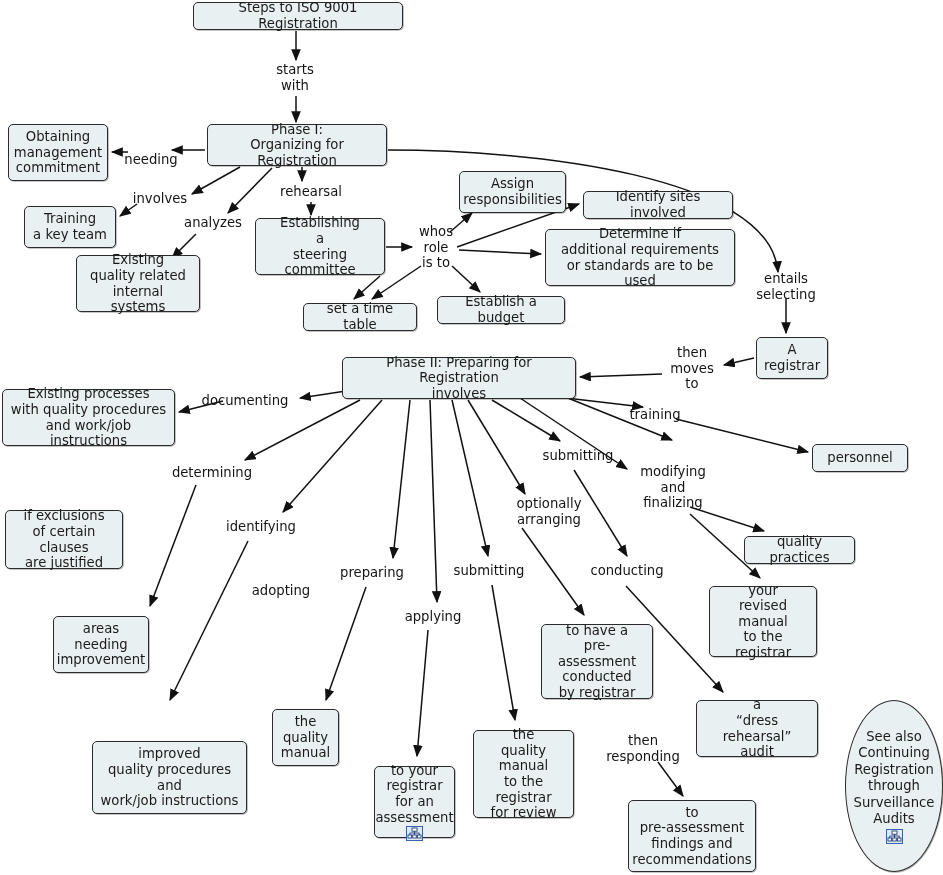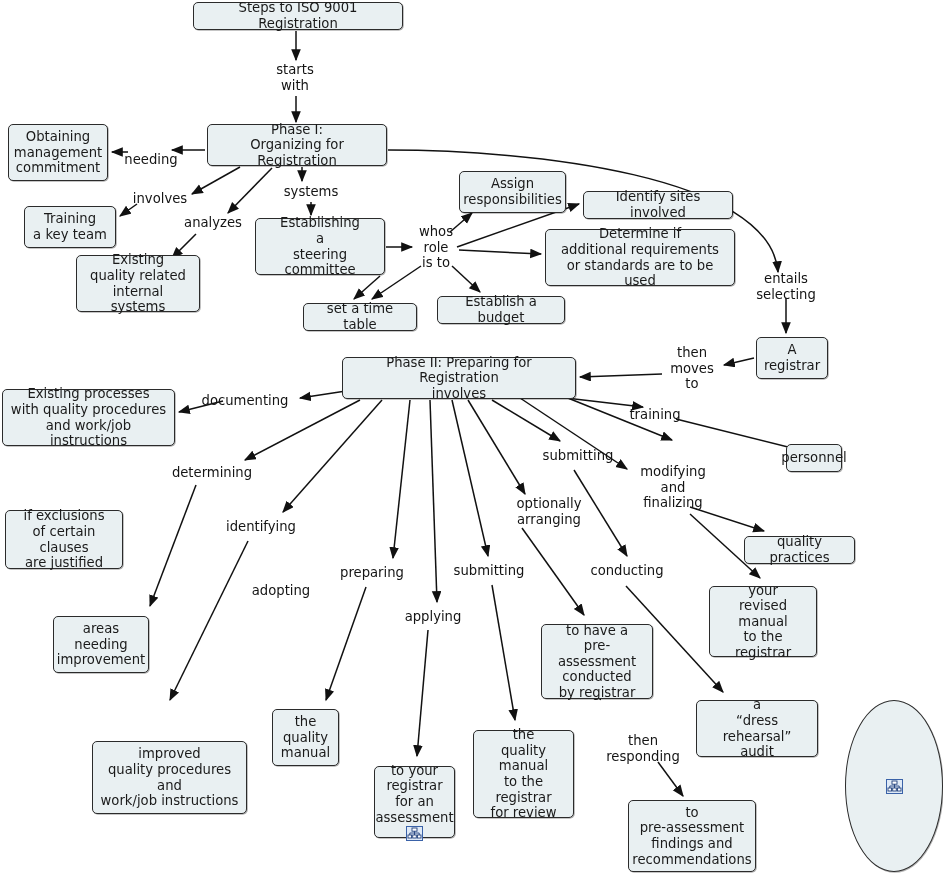--- a/index.html
+++ b/index.html
@@ -182,21 +182,21 @@
 or standards are to be used</span></div>
       <div class="node" style="left: 303px; top: 303px; width: 114px; height: 28px;"><span class="node-text">set a time table</span></div>
       <div class="node" style="left: 437px; top: 296px; width: 128px; height: 28px;"><span class="node-text">Establish a budget</span></div>
       <div class="node" style="left: 756px; top: 337px; width: 72px; height: 42px;"><span class="node-text">A
 registrar</span></div>
       <div class="node" style="left: 342px; top: 357px; width: 234px; height: 42px; text-align: center;"><span class="node-text">Phase II: Preparing for Registration
 involves</span></div>
       <div class="node" style="left: 2px; top: 389px; width: 173px; height: 57px;"><span class="node-text">Existing processes
 with quality procedures
 and work/job instructions</span></div>
-      <div class="node" style="left: 786px; top: 444px; width: 56px; height: 28px; text-align: right;"><span class="node-text">personnel</span></div>
+      <div class="node" style="left: 812px; top: 444px; width: 96px; height: 28px; text-align: right;"><span class="node-text">personnel</span></div>
       <div class="node" style="left: 5px; top: 510px; width: 118px; height: 59px;"><span class="node-text">if exclusions
 of certain clauses
 are justified</span></div>
       <div class="node" style="left: 744px; top: 536px; width: 111px; height: 28px;"><span class="node-text">quality practices</span></div>
       <div class="node" style="left: 53px; top: 616px; width: 96px; height: 57px;"><span class="node-text">areas
 needing
 improvement</span></div>
       <div class="node" style="left: 709px; top: 586px; width: 108px; height: 71px;"><span class="node-text">your
 revised manual
 to the
@@ -227,36 +227,41 @@
             <rect x="6" y="2" width="5" height="3.2" fill="#ffffff" stroke="#1f3f7a" stroke-width="0.9"></rect>
             <path d="M8.5,5.2 L8.5,7 M3.8,7 L13.2,7 M3.8,7 L3.8,9 M8.5,7 L8.5,9 M13.2,7 L13.2,9" stroke="#1f3f7a" stroke-width="0.9" fill="none"></path>
             <rect x="2" y="9" width="3.6" height="3" fill="#ffffff" stroke="#1f3f7a" stroke-width="0.9"></rect>
             <rect x="6.7" y="9" width="3.6" height="3" fill="#ffffff" stroke="#1f3f7a" stroke-width="0.9"></rect>
             <rect x="11.4" y="9" width="3.6" height="3" fill="#ffffff" stroke="#1f3f7a" stroke-width="0.9"></rect>
           </svg></span></div>
       <div class="node" style="left: 628px; top: 800px; width: 128px; height: 72px;"><span class="node-text">to
 pre-assessment
 findings and
 recommendations</span></div>
-      <div class="node ellipse" style="left: 845px; top: 700px; width: 98px; height: 172px;"><span class="map-badge"><svg viewBox="0 0 17 15" width="17" height="15">
+      <div class="node ellipse" style="left: 845px; top: 700px; width: 98px; height: 172px;"><span class="node-text">See also
+Continuing
+Registration
+through
+Surveillance
+Audits</span><span class="map-badge"><svg viewBox="0 0 17 15" width="17" height="15">
             <rect x="0.5" y="0.5" width="16" height="14" fill="#dfeaf7" stroke="#3a62a8" stroke-width="1"></rect>
             <rect x="6" y="2" width="5" height="3.2" fill="#ffffff" stroke="#1f3f7a" stroke-width="0.9"></rect>
             <path d="M8.5,5.2 L8.5,7 M3.8,7 L13.2,7 M3.8,7 L3.8,9 M8.5,7 L8.5,9 M13.2,7 L13.2,9" stroke="#1f3f7a" stroke-width="0.9" fill="none"></path>
             <rect x="2" y="9" width="3.6" height="3" fill="#ffffff" stroke="#1f3f7a" stroke-width="0.9"></rect>
             <rect x="6.7" y="9" width="3.6" height="3" fill="#ffffff" stroke="#1f3f7a" stroke-width="0.9"></rect>
             <rect x="11.4" y="9" width="3.6" height="3" fill="#ffffff" stroke="#1f3f7a" stroke-width="0.9"></rect>
           </svg></span></div>
     </div>
   <div id="label-layer">
       <div class="link-label" style="left: 295px; top: 78px;">starts
 with</div>
       <div class="link-label" style="left: 151px; top: 160px;">needing</div>
       <div class="link-label" style="left: 160px; top: 199px;">involves</div>
       <div class="link-label" style="left: 213px; top: 223px;">analyzes</div>
-      <div class="link-label" style="left: 311px; top: 192px;">systems</div>
+      <div class="link-label" style="left: 311px; top: 192px;">rehearsal</div>
       <div class="link-label" style="left: 436px; top: 247px;">whos
 role
 is to</div>
       <div class="link-label" style="left: 786px; top: 287px;">entails
 selecting</div>
       <div class="link-label" style="left: 692px; top: 368px;">then
 moves
 to</div>
       <div class="link-label" style="left: 245px; top: 401px;">documenting</div>
       <div class="link-label" style="left: 655px; top: 415px;">training</div>

